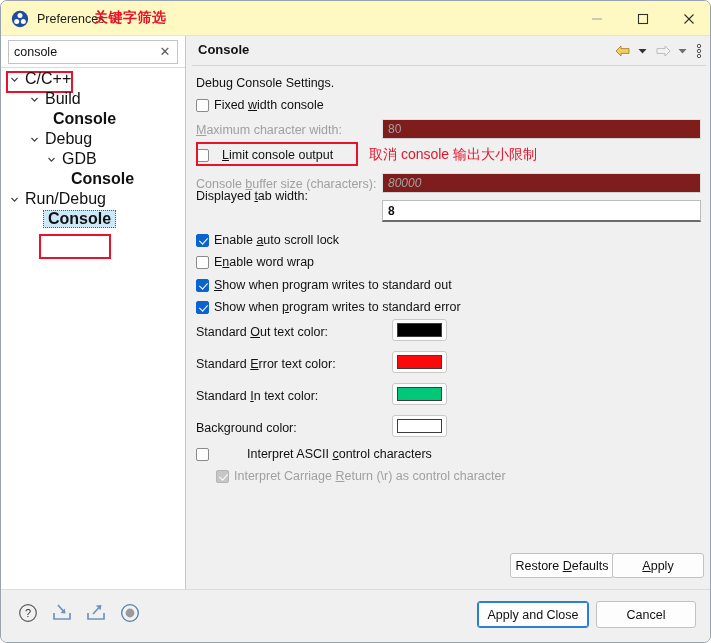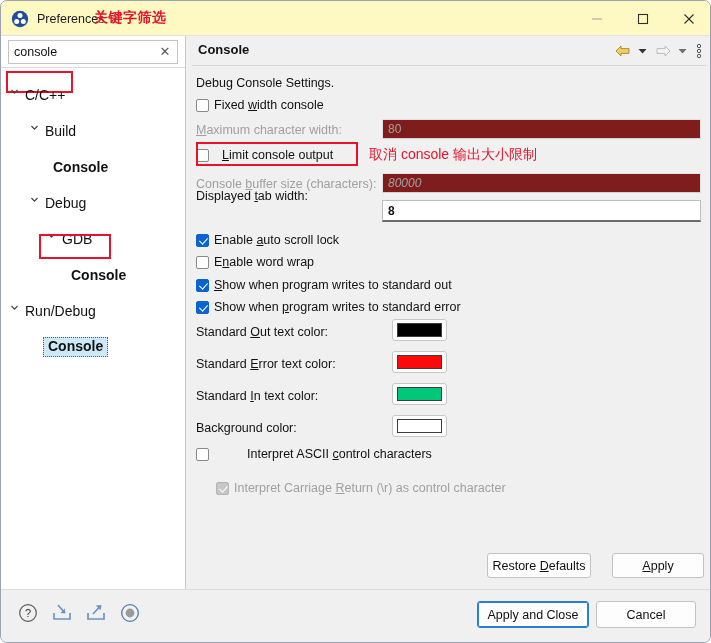--- a/index.html
+++ b/index.html
@@ -127,24 +127,24 @@
   .tree {
     position: absolute;
     left: 0; top: 33px;
     width: 185px;
     height: 520px;
   }
   .tnode {
     position: relative;
     height: 20px;
     display: flex;
-    font-size: 14px;
+    align-items: center;
+    font-size: 16px;
     color: #111;
     white-space: nowrap;
-    margin-top: 16px;
   }
   .twist {
     width: 13px; height: 13px;
     display: inline-block;
     flex: 0 0 13px;
     position: relative;
     margin-right: 3px;
   }
   .twist svg { position: absolute; left: 0; top: 1px; }
   .tlabel { line-height: 20px; }
@@ -345,21 +345,21 @@
     font-size: 12.5px;
     color: #111;
     display: flex;
     align-items: center;
     justify-content: center;
     white-space: nowrap;
     cursor: default;
   }
   .btn-restore {
     position: absolute;
-    left: 301px; top: 517px;
+    left: 324px; top: 517px;
     width: 104px; height: 25px;
   }
   .btn-apply {
     position: absolute;
     left: 426px; top: 517px;
     width: 92px; height: 25px;
   }
 
   
   .footer {
@@ -604,21 +604,21 @@
       <div class="row-label" style="left:10px; top:356px;"><span>Back</span><span class="u">g</span><span>round color:</span></div>
       <div class="swatch" style="left:206px; top:350px;">
         <div class="swatch-inner" id="sw3" style="background: rgb(255, 255, 255);"></div>
       </div>
 
       <div class="cbrow" style="left:10px; top:382px;gap:33px;">
         <span class="cb"></span>
         <span><span>Interpret ASCII </span><span class="u">c</span><span>ontrol characters</span></span>
       </div>
 
-      <div class="cbrow disabled" style="left:30px; top:416px;">
+      <div class="cbrow disabled" style="left:30px; top:404px;">
         <span class="cb disabled-checked"></span>
         <span><span>Interpret Carriage </span><span class="u">R</span><span>eturn (\r) as control character</span></span>
       </div>
 
     </div>
 
     <div class="btn btn-restore">
       <span><span>Restore </span><span class="u">D</span><span>efaults</span></span>
     </div>
     <div class="btn btn-apply">

